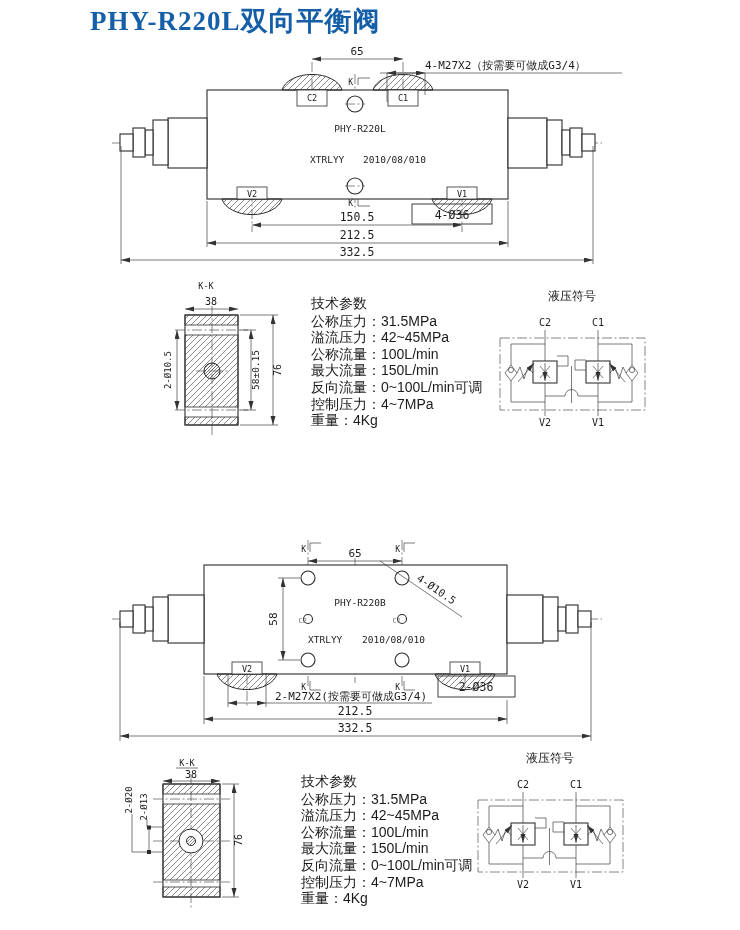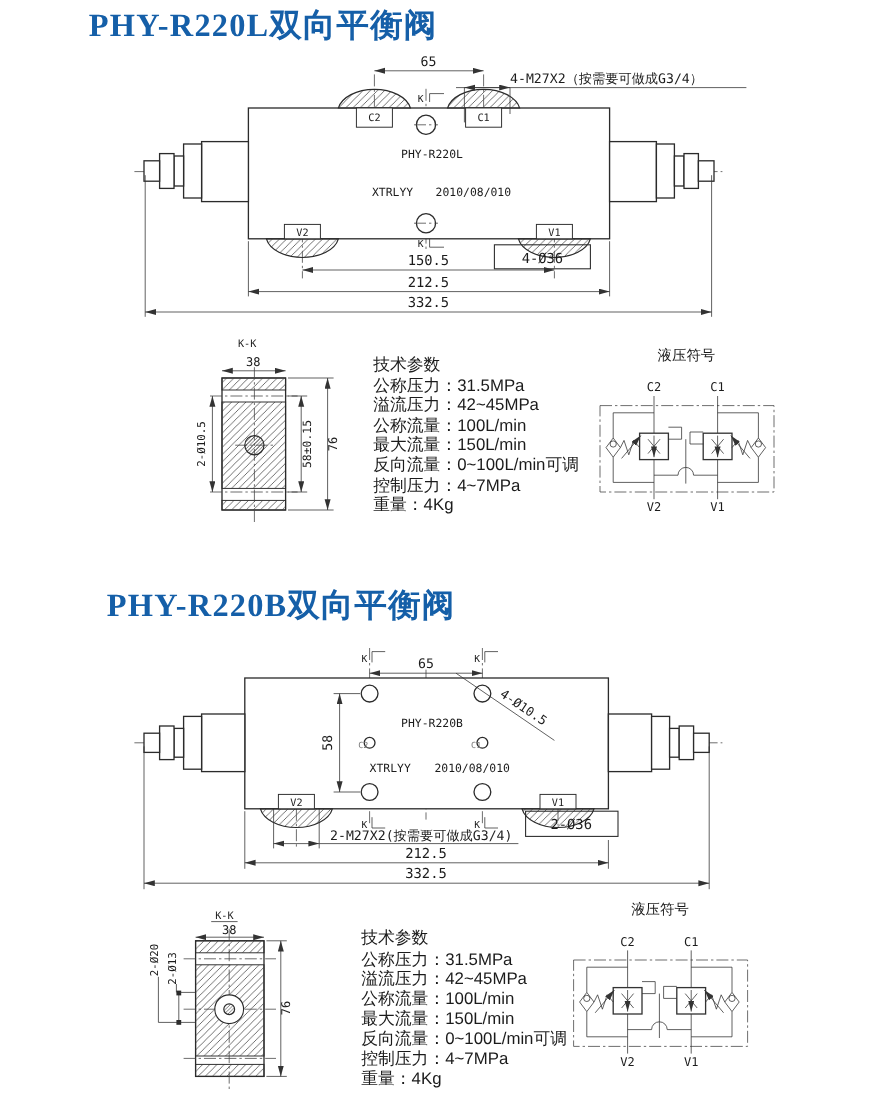--- a/index.html
+++ b/index.html
@@ -1,19 +1,19 @@
 <!DOCTYPE html>
 <html><head>
 <meta charset="utf-8">
 <style>
   html,body{margin:0;padding:0;background:#e8e8e8;}
   #page{position:relative;width:740px;height:930px;background:#ffffff;overflow:hidden;
         font-family:"Liberation Sans","DejaVu Sans",sans-serif;}
   .title{position:absolute;font-family:"Liberation Serif","DejaVu Serif",serif;
-         font-weight:700;font-size:27px;color:#155fa8;white-space:nowrap;letter-spacing:1px;}
+         font-weight:700;font-size:27px;color:#155fa8;white-space:nowrap;letter-spacing:1px;margin-left:16px;}
   .params{position:absolute;font-size:14px;line-height:16.6px;color:#1b1b1b;white-space:nowrap;}
   .params .p-title{margin-bottom:1px;}
   svg{position:absolute;overflow:visible;}
   .ln{stroke:#2b2b2b;stroke-width:1.1;fill:none;}
   .lw{stroke:#2b2b2b;stroke-width:1.1;fill:#ffffff;}
   .tn{stroke:#333333;stroke-width:.65;fill:none;}
   .cl{stroke:#444444;stroke-width:.65;fill:none;stroke-dasharray:10 2.5 2 2.5;}
   .hx{stroke:#2b2b2b;stroke-width:1;fill:url(#hatch);}
   .tx{font-family:"DejaVu Sans Mono","Liberation Sans",sans-serif;fill:#1c1c1c;}
   .txf{font-family:"DejaVu Sans Mono","Liberation Sans",sans-serif;fill:#777777;}
@@ -225,21 +225,20 @@
   <g class="tn" stroke-width=".9">
     <line x1="53" y1="77" x2="53" y2="95" marker-end="url(#arw)"></line>
     <line x1="48" y1="80" x2="58" y2="92"></line>
         <line x1="48" y1="92" x2="58" y2="80"></line>
     <line x1="106" y1="77" x2="106" y2="95" marker-end="url(#arw)"></line>
     <line x1="101" y1="80" x2="111" y2="92"></line>
         <line x1="101" y1="92" x2="111" y2="80"></line>
   </g>
 </svg>
 
-<div class="title" style="left:89px;top:486px;">PHY-R220B双向平衡阀</div>
 
 <svg style="left:110px;top:528px;" width="520" height="225" viewBox="0 0 520 225">
   <g>
     <line class="cl" x1="2" y1="91" x2="492" y2="91"></line>
     <line class="cl" x1="245" y1="30" x2="245" y2="155"></line>
     <line class="cl" x1="198" y1="12" x2="198" y2="160"></line>
     <line class="cl" x1="292" y1="12" x2="292" y2="160"></line>
     <line class="cl" x1="189" y1="50" x2="207" y2="50"></line>
         <line class="cl" x1="283" y1="50" x2="301" y2="50"></line>
     <line class="cl" x1="189" y1="132" x2="207" y2="132"></line>

